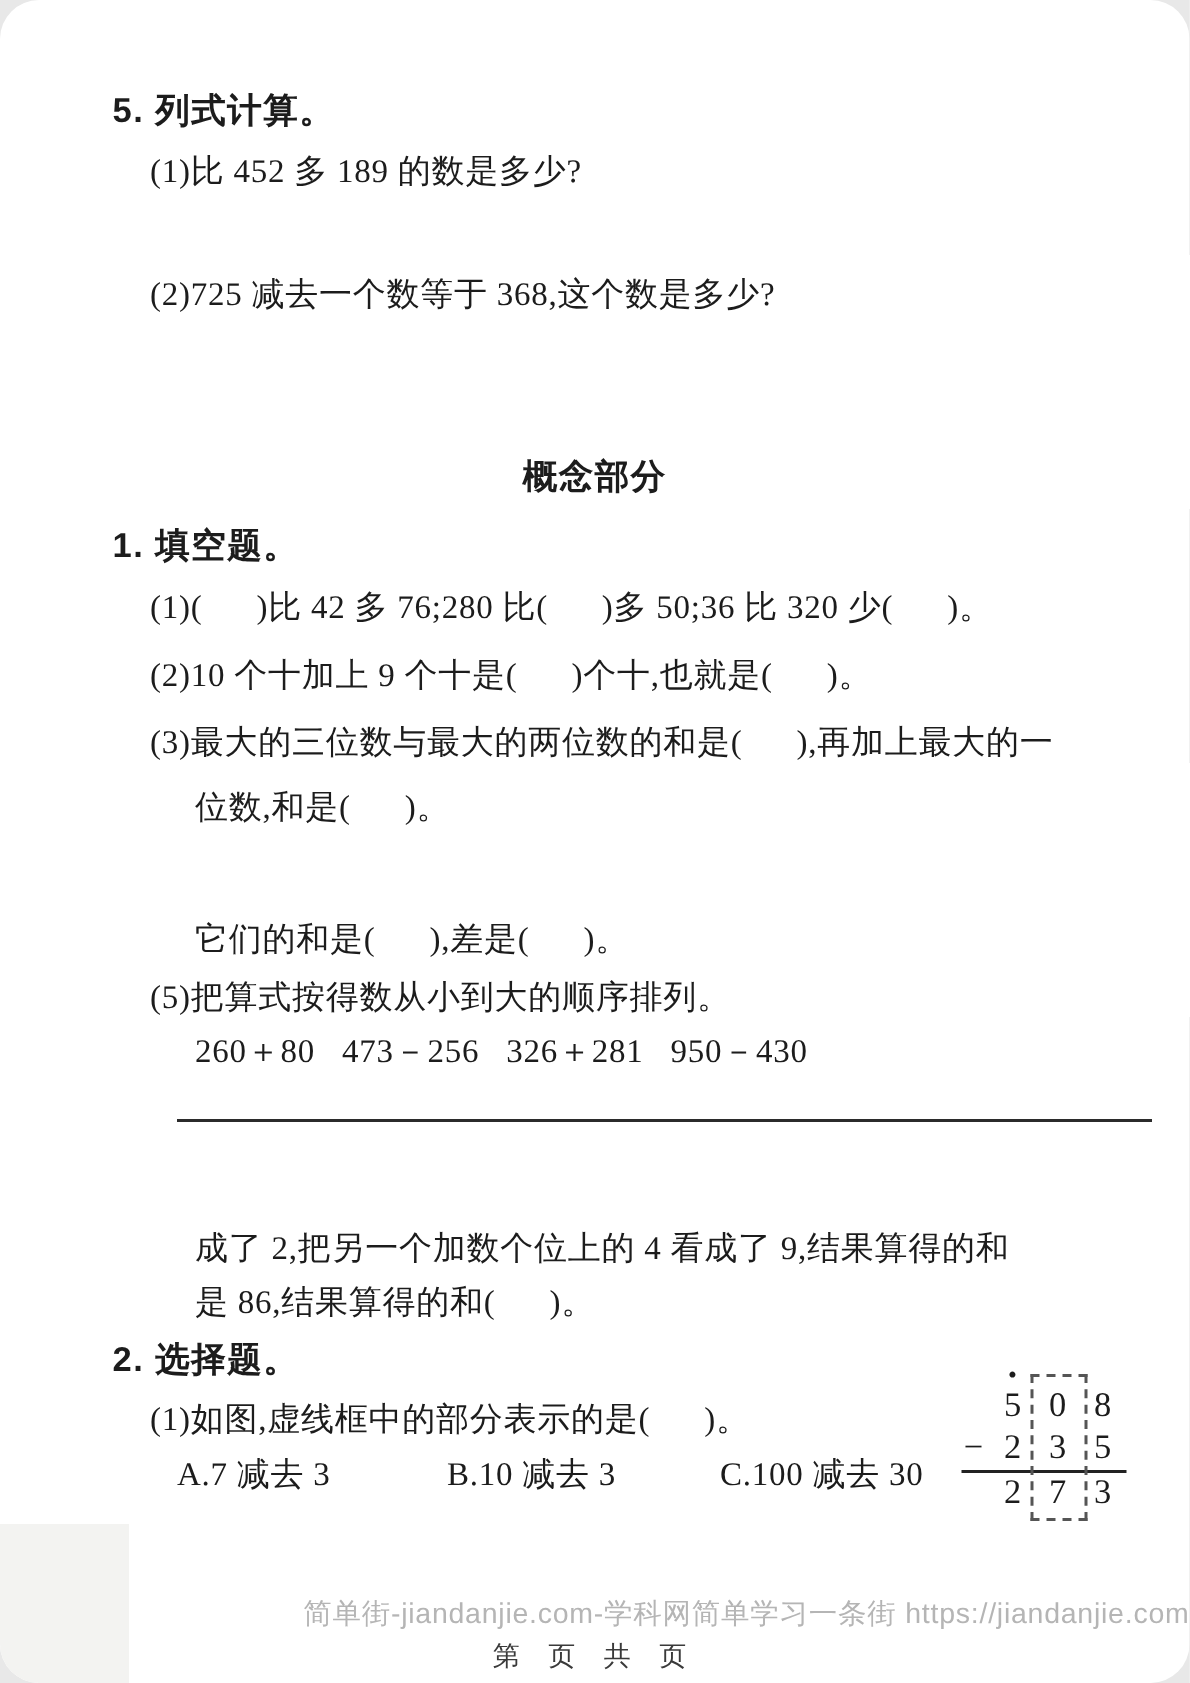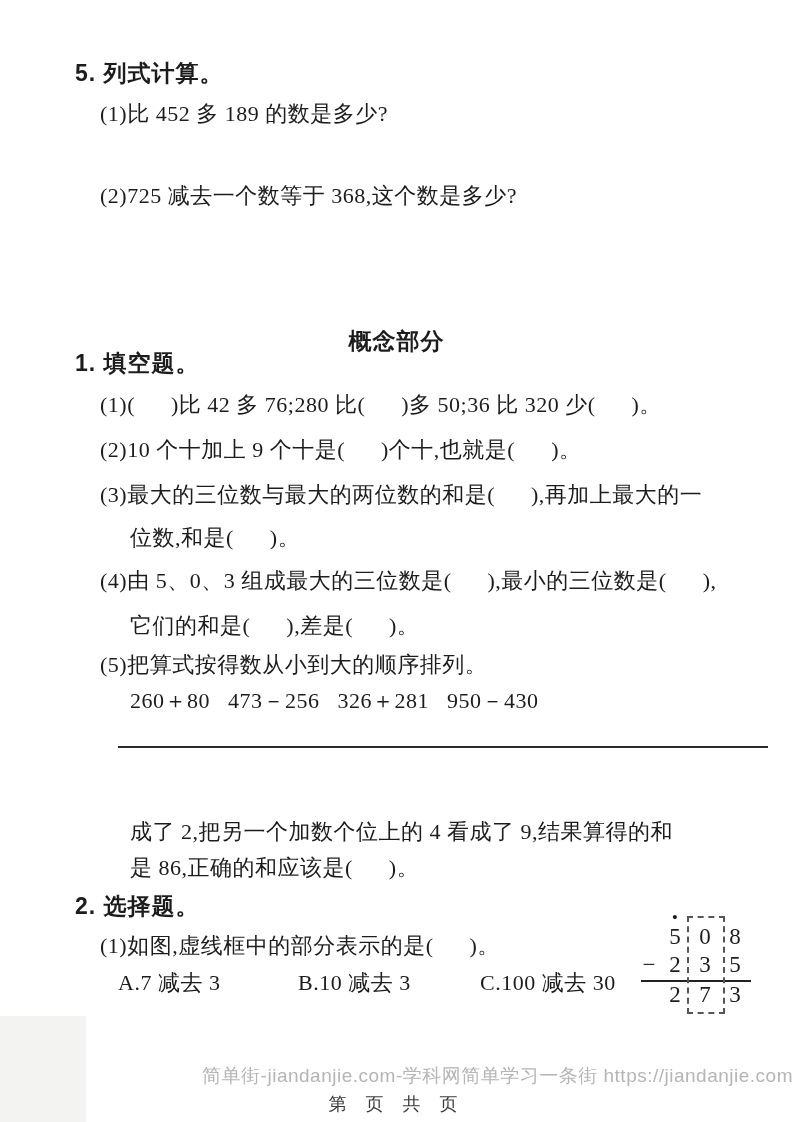--- a/index.html
+++ b/index.html
@@ -3,20 +3,21 @@
 <meta charset="utf-8">
 <style>
   html,body{margin:0;padding:0;background:#e8e8e8;}
   .page{
     position:relative;
     width:793px;height:1122px;
     background:#ffffff;
     overflow:hidden;
     font-family:"Liberation Serif", serif;
     color:#1c1c1c;
+    border-radius:26px;
   }
   .line{
     position:absolute;
     font-size:22px;
     line-height:30px;
     letter-spacing:0.5px;
     white-space:pre-wrap;
     color:#1c1c1c;
   }
   .heading{
@@ -107,36 +108,35 @@
 </style>
 </head>
 <body>
 
 <div class="page">
 
   <div class="line heading" style="left:75px;top:58px;">5. 列式计算。</div>
   <div class="line" style="left:100px;top:99px;">(1)比 452 多 189 的数是多少?</div>
   <div class="line" style="left:100px;top:181px;text-align:center;">(2)725 减去一个数等于 368,这个数是多少?</div>
 
-  <div class="line heading center-title" style="top:302px;margin-top:24px;">概念部分</div>
+  <div class="line heading center-title" style="top:302px;">概念部分</div>
 
   <div class="line heading" style="left:75px;top:348px;">1. 填空题。</div>
   <div class="line" style="left:100px;top:390px;">(1)(      )比 42 多 76;280 比(      )多 50;36 比 320 少(      )。</div>
   <div class="line" style="left:100px;top:435px;">(2)10 个十加上 9 个十是(      )个十,也就是(      )。</div>
   <div class="line" style="left:100px;top:480px;">(3)最大的三位数与最大的两位数的和是(      ),再加上最大的一</div>
   <div class="line" style="left:130px;top:523px;">位数,和是(      )。</div>
-  <div class="line" style="left:100px;top:566px;">(4)由 5、0、3 组成最大的三位数是(      ),最小的三位数是(      ),</div>
   <div class="line" style="left:130px;top:611px;">它们的和是(      ),差是(      )。</div>
   <div class="line" style="left:100px;top:650px;">(5)把算式按得数从小到大的顺序排列。</div>
   <div class="line" style="left:130px;top:686px;">260＋80   473－256   326＋281   950－430</div>
 
   <div class="divider" style="left:118px;top:746px;width:650px;"></div>
 
   <div class="line" style="left:130px;top:817px;">成了 2,把另一个加数个位上的 4 看成了 9,结果算得的和</div>
-  <div class="line" style="left:130px;top:853px;">是 86,正确的和应该是(      )。</div>
+  <div class="line" style="left:130px;top:853px;">是 86,结果算得的和(      )。</div>
 
   <div class="line heading" style="left:75px;top:891px;">2. 选择题。</div>
   <div class="line" style="left:100px;top:931px;">(1)如图,虚线框中的部分表示的是(      )。</div>
   <div class="line" style="left:118px;top:968px;">A.7 减去 3</div>
   <div class="line" style="left:298px;top:968px;">B.10 减去 3</div>
   <div class="line" style="left:480px;top:968px;">C.100 减去 30</div>
 
   <div class="sub-block">
     <span class="sub-dot">•</span>
     <span class="sub-digit c1 r1">5</span>

